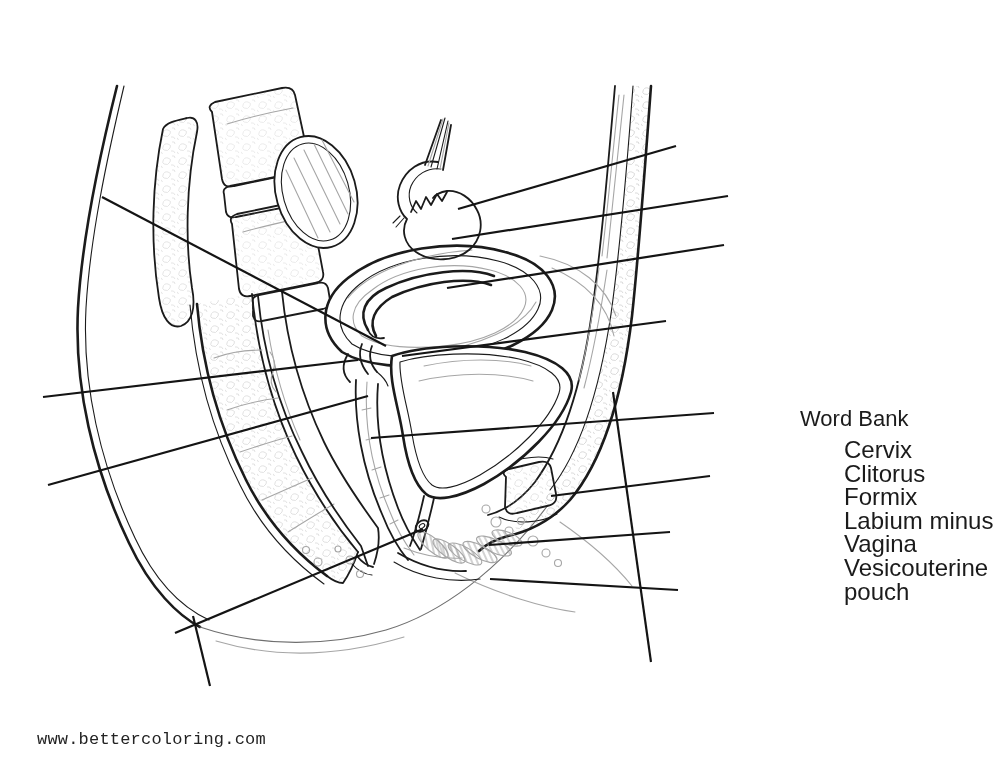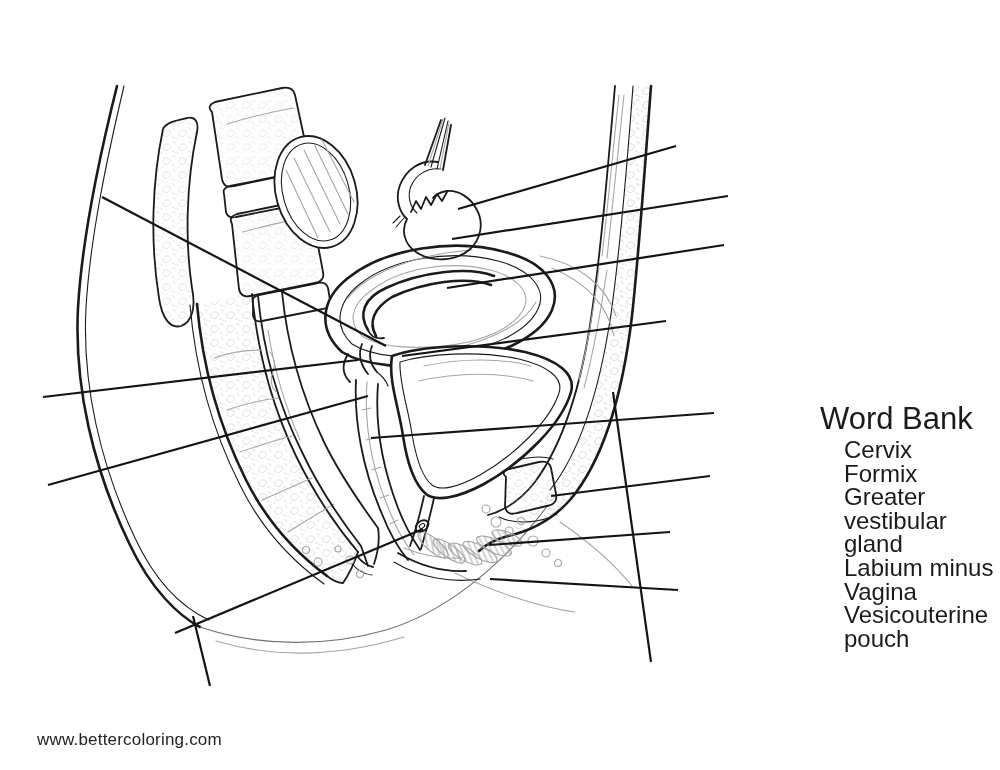--- a/index.html
+++ b/index.html
@@ -16,23 +16,23 @@
   .stroke-lt{stroke:var(--lt,#a6a6a6);}
   .stroke-mid{stroke:#6f6f6f;}
   .leader{stroke:var(--leader,#141414);stroke-width:2.2;stroke-linecap:butt;}
   .w1{stroke-width:1.1;} .w2{stroke-width:1.8;} .w3{stroke-width:2.6;}
   .fill-white{fill:#ffffff;}
   .fill-bub{fill:url(#bub);}
   .fill-hatch{fill:url(#hatch);}
   .round{stroke-linecap:round;stroke-linejoin:round;}
 
   .wordbank{position:absolute;left:800px;top:403px;width:198px;}
-  .wb-title{font-size:31px;line-height:31px;margin-bottom:4px;margin-left:20px;}
+  .wb-title{font-size:22px;line-height:31px;margin-bottom:4px;}
   .wb-item{font-size:24px;line-height:23.6px;margin-left:44px;}
-  .watermark{position:absolute;left:37px;top:730px;font-size:17px;letter-spacing:.2px;color:#232323;}
+  .watermark{position:absolute;left:37px;top:730px;font-size:17px;letter-spacing:.2px;color:#232323;font-family:Liberation Mono, monospace;}
 </style>
 </head>
 <body>
 
 <div class="page" style="--bg: #ffffff; --ink: #1b1b1b; --lt: #a6a6a6; --leader: #141414;">
 
   <svg class="figure-svg" width="1000" height="770" viewBox="0 0 1000 770" xmlns="http://www.w3.org/2000/svg">
     <defs>
       <pattern id="bub" width="16" height="14" patternUnits="userSpaceOnUse">
         <path d="M3,7 Q4,3 8,4 Q12,5 10,8 Q8,12 4,10 Q2,9 3,7 M12,2 Q15,1 15,4 M11,11 Q14,10 15,13 M1,12 Q3,13 2,14" stroke="#b6b6b6" stroke-width="0.9"></path>
@@ -182,22 +182,22 @@
       <line x1="48" y1="485" x2="368" y2="396"></line>
       <line x1="175" y1="633" x2="423" y2="529"></line>
       <line x1="193" y1="616" x2="210" y2="686"></line>
     </g>
   </svg>
 
   <div class="wordbank">
     <div class="wb-title">Word Bank</div>
     <div class="wb-list">
         <div class="wb-item">Cervix</div>
+        <div class="wb-item">Clitorus</div>
         <div class="wb-item">Formix</div>
-        <div class="wb-item">Greater vestibular gland</div>
         <div class="wb-item">Labium minus</div>
         <div class="wb-item">Vagina</div>
         <div class="wb-item">Vesicouterine pouch</div>
       </div>
   </div>
 
   <div class="watermark">www.bettercoloring.com</div>
 </div>
 
 </body></html>

